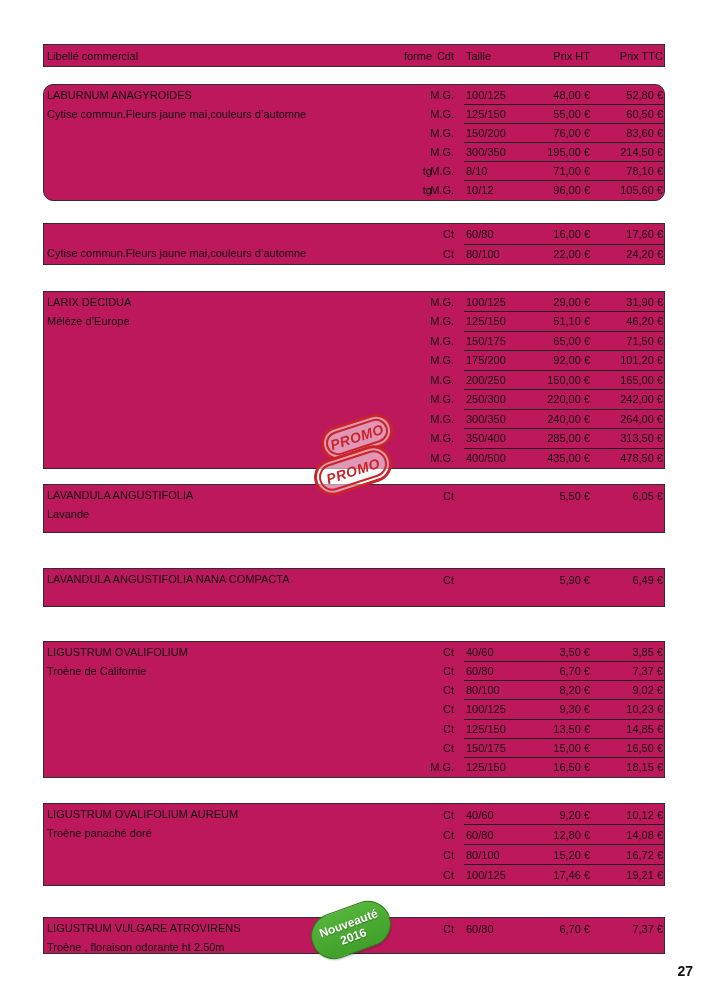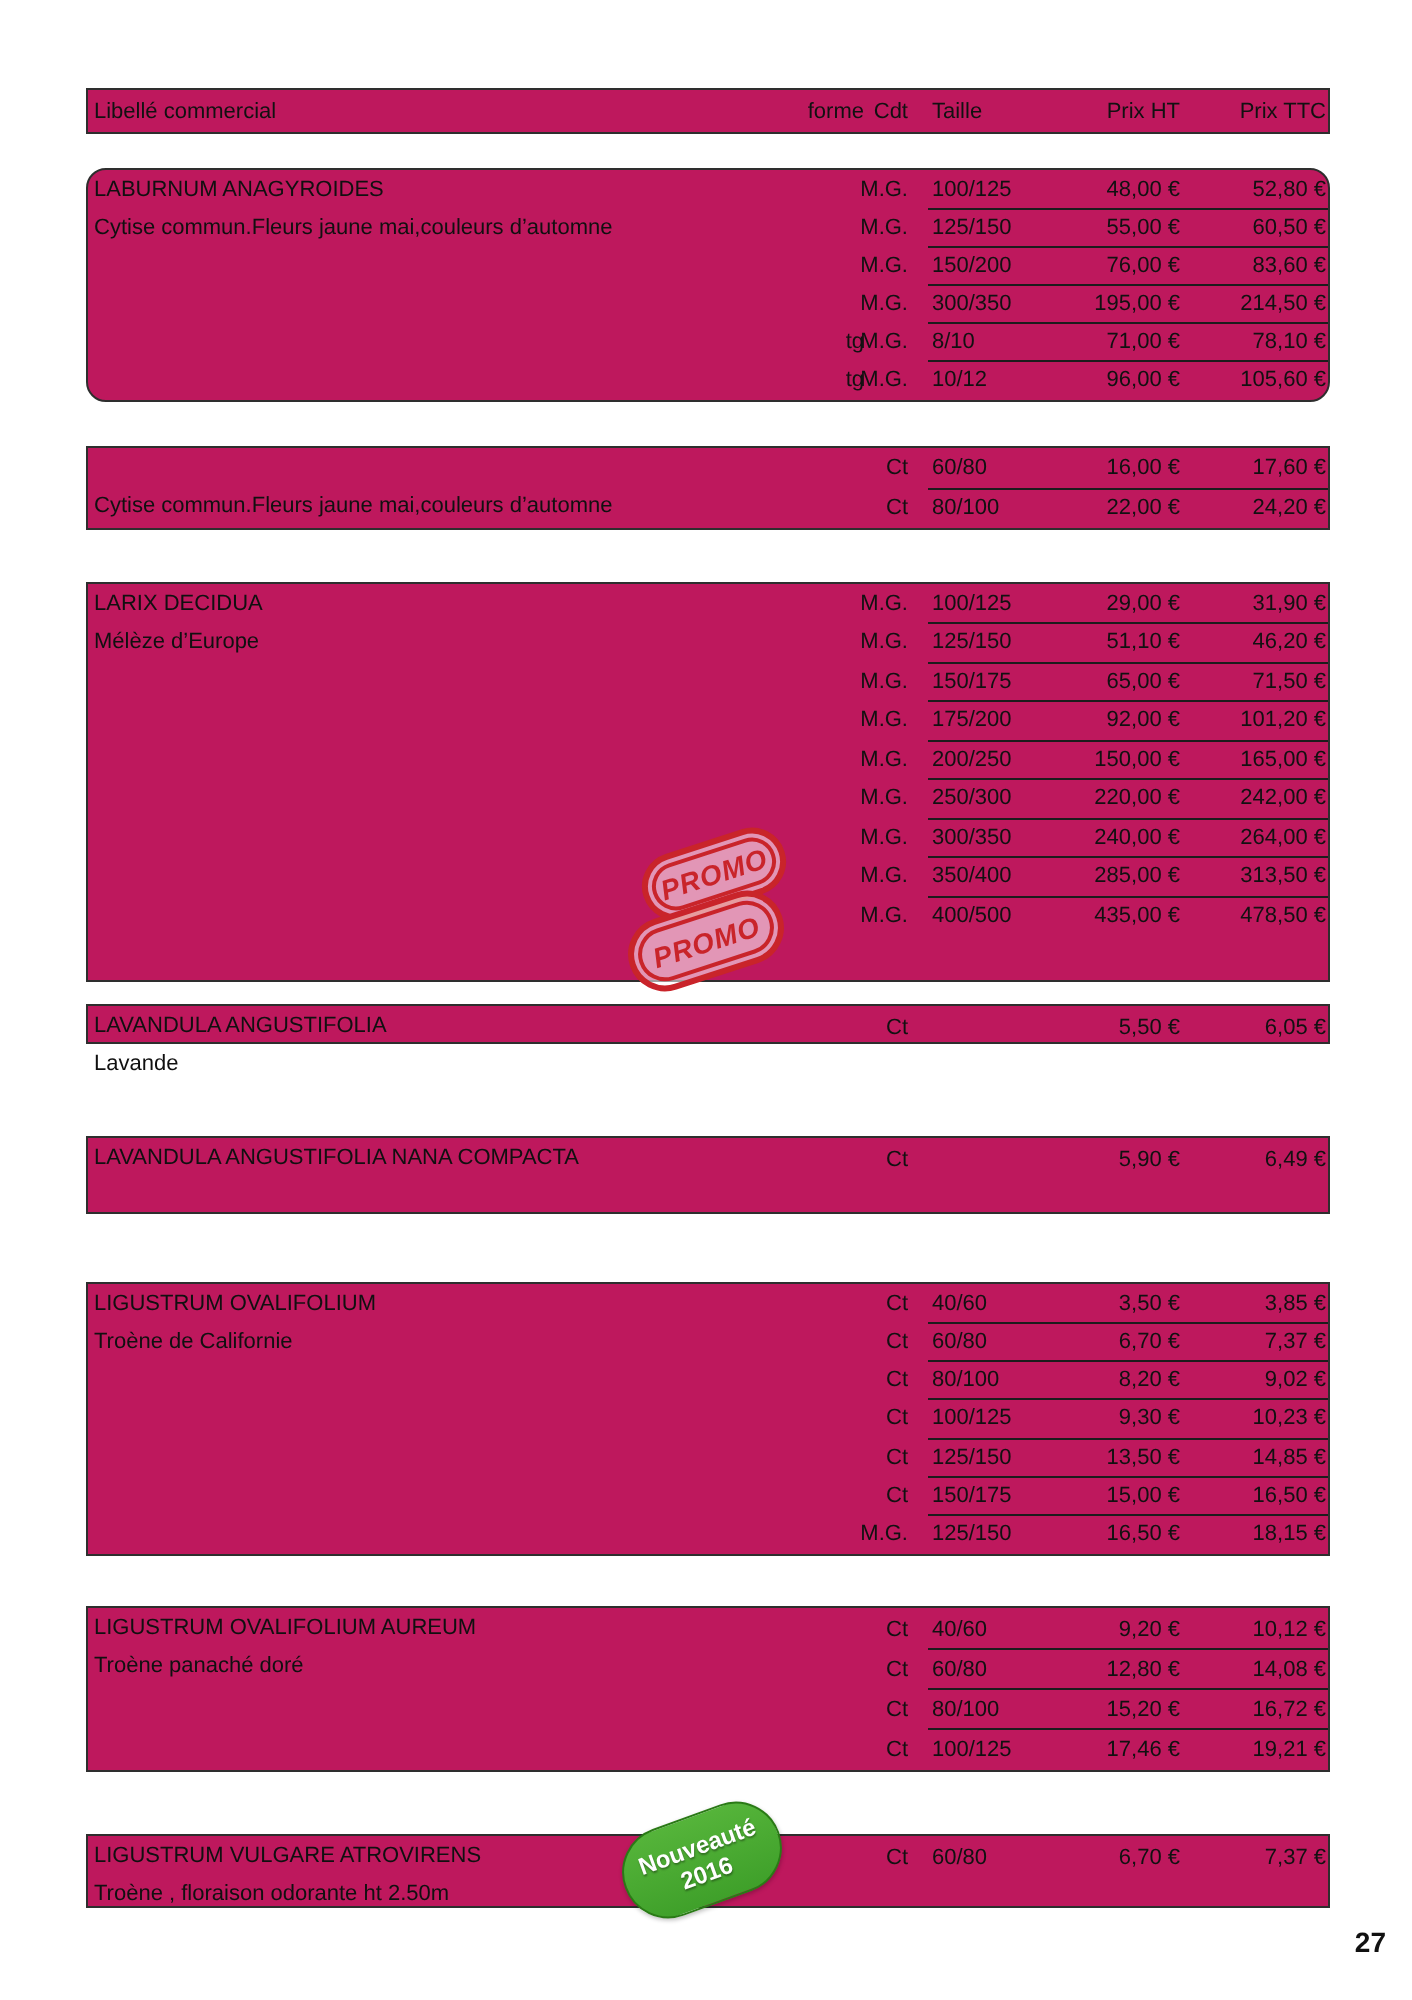--- a/index.html
+++ b/index.html
@@ -135,21 +135,21 @@
         <i class="rule"></i>
       </div>
       <div class="row" style="top:20.5px;height:19.5px;line-height:19.5px">
         <span class="cell c-forme"></span>
         <span class="cell c-cdt">Ct</span>
         <span class="cell c-taille">80/100</span>
         <span class="cell c-ht">22,00 €</span>
         <span class="cell c-ttc">24,20 €</span>
       </div>
     </div>
-    <div class="box sec" style="top: 291px; height: 200px;">
+    <div class="box sec" style="top: 291px; height: 178px;">
       <div class="name">LARIX DECIDUA</div>
       <div class="desc">Mélèze d’Europe</div>
       <div class="row" style="top:1px;height:19.444444444444443px;line-height:19.444444444444443px">
         <span class="cell c-forme"></span>
         <span class="cell c-cdt">M.G.</span>
         <span class="cell c-taille">100/125</span>
         <span class="cell c-ht">29,00 €</span>
         <span class="cell c-ttc">31,90 €</span>
         <i class="rule"></i>
       </div>
@@ -210,21 +210,21 @@
         <i class="rule"></i>
       </div>
       <div class="row" style="top:156.55555555555554px;height:19.444444444444443px;line-height:19.444444444444443px">
         <span class="cell c-forme"></span>
         <span class="cell c-cdt">M.G.</span>
         <span class="cell c-taille">400/500</span>
         <span class="cell c-ht">435,00 €</span>
         <span class="cell c-ttc">478,50 €</span>
       </div>
     </div>
-    <div class="box sec" style="top: 502px; height: 20px;">
+    <div class="box sec" style="top: 484px; height: 49px;">
       <div class="name">LAVANDULA ANGUSTIFOLIA</div>
       <div class="desc">Lavande</div>
       <div class="row" style="top:1px;height:20px;line-height:20px">
         <span class="cell c-forme"></span>
         <span class="cell c-cdt">Ct</span>
         <span class="cell c-taille"></span>
         <span class="cell c-ht">5,50 €</span>
         <span class="cell c-ttc">6,05 €</span>
       </div>
     </div>

